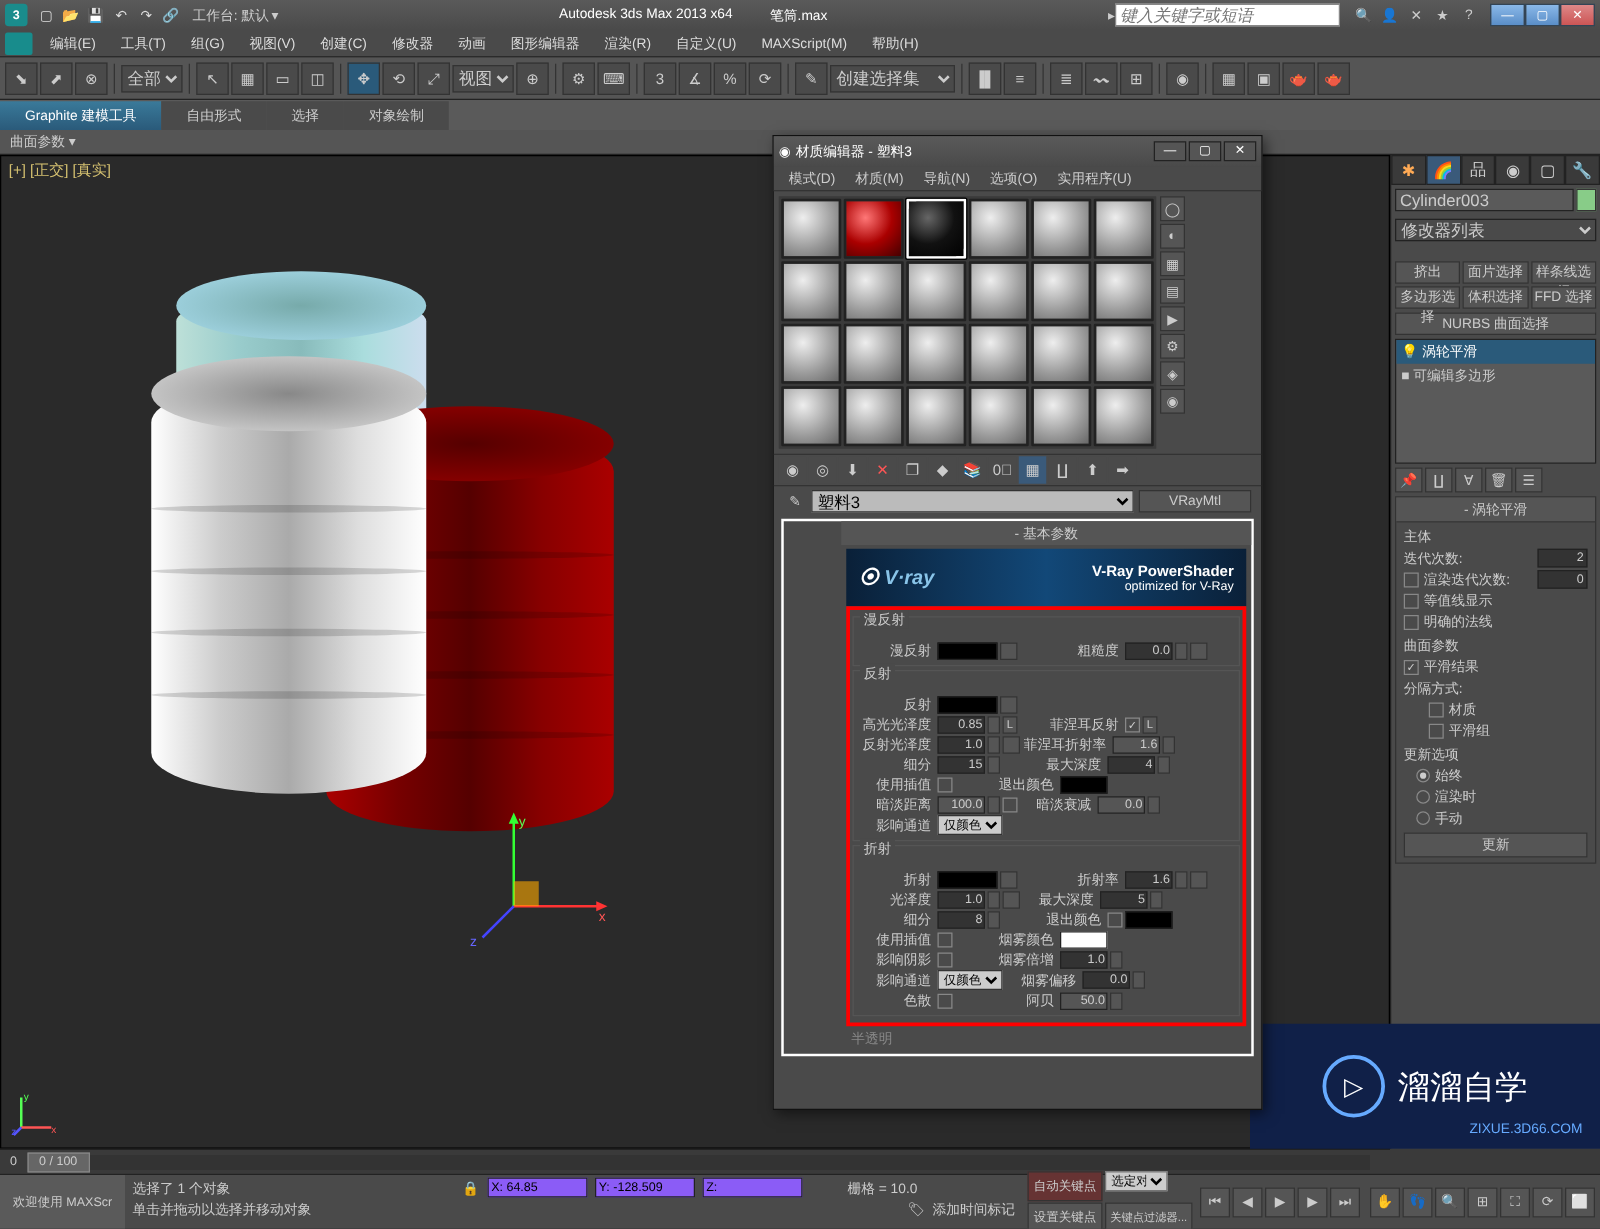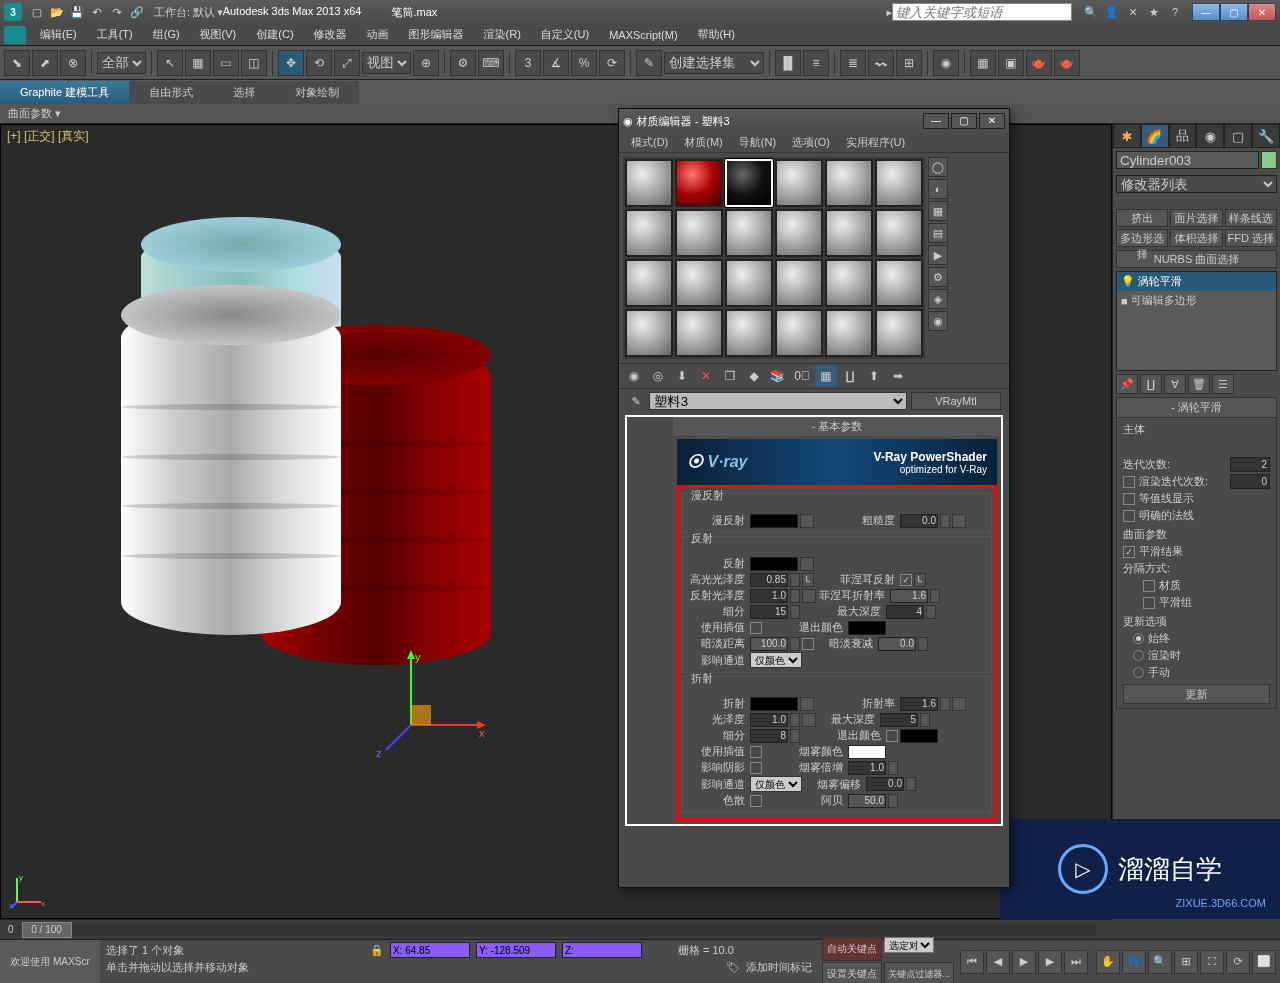--- a/index.html
+++ b/index.html
@@ -3,21 +3,21 @@
 <meta charset="utf-8">
 <style>
 * { margin: 0; padding: 0; box-sizing: border-box; font-family: "Microsoft YaHei", Arial, sans-serif; }
 body { background: #3a3a3a; color: #ccc; font-size: 11px; overflow: hidden; width: 1280px; height: 983px; position: relative; }
 
 
 .titlebar { height: 24px; background: linear-gradient(#5a5a5a,#4a4a4a); display: flex; align-items: center; padding: 0 4px; }
 .titlebar .app-icon { width: 18px; height: 18px; background: #1a8c8c; border-radius: 3px; margin-right: 6px; display:flex;align-items:center;justify-content:center;color:#fff;font-size:10px;font-weight:bold; }
 .titlebar .file-ops { display: flex; gap: 2px; }
 .titlebar .file-ops span { width: 18px; height: 18px; display: inline-flex; align-items: center; justify-content: center; color: #ddd; }
-.titlebar .center { flex: 1; text-align: center; color: #fff; display:flex;gap:30px; }
+.titlebar .center { flex: 1; text-align: center; color: #fff; display:flex;justify-content:center;gap:30px; }
 .titlebar .search-box { width: 180px; height: 18px; background: #fff; border: 1px solid #888; color: #888; padding: 0 3px; font-style:italic; }
 .titlebar .right-icons { display: flex; gap: 3px; margin-left:10px; }
 .titlebar .right-icons span { width: 18px; height: 18px; display:inline-flex;align-items:center;justify-content:center; }
 .win-controls { display: flex; margin-left: 8px; }
 .win-controls div { width: 28px; height: 18px; background: linear-gradient(#8ab8e8,#5a8ec8); border: 1px solid #345; display: flex; align-items: center; justify-content: center; color: #fff; font-size: 10px; }
 .win-controls .close { background: linear-gradient(#d88,#c55); }
 
 
 .menubar { height: 22px; background: #4a4a4a; border-bottom: 1px solid #222; display: flex; align-items: center; padding-left: 30px; }
 .menubar span { padding: 3px 10px; color: #ddd; }
@@ -325,21 +325,21 @@
         <span>📌</span>
         <span>∐</span>
         <span>∀</span>
         <span>🗑</span>
         <span>☰</span>
       </div>
 
       <div class="rollout">
         <div class="rollout-hdr">- <span>涡轮平滑</span></div>
         <div class="rollout-body">
-          <div style="margin-bottom:20px">主体</div>
+          <div style="margin-bottom:2px">主体</div>
           <div class="row">
               <label>迭代次数:</label>
               <input class="spinner" value="2" style="">
             </div>
           <div class="row">
               <span class="chk"></span>
               <label>渲染迭代次数:</label>
               <input class="spinner" value="0" style="">
             </div>
           <div class="row">
@@ -599,20 +599,21 @@
             <div class="prow">
               <span class="plabel">色散</span>
               <span class="ck"></span>
               <span class="midgap"></span>
               <span class="plabel2">阿贝</span>
               <span class="num" style="background:#555">50.0</span>
                 <span class="spn-btns"></span>
             </div>
           </div>
         </div>
+        <div style="padding:2px 4px;color:#888">半透明</div>
       </div>
     </div>
   </div>
 </div>
 
 <div class="timeline">
   <span>0</span>
   <div class="slider">
     <div class="thumb">0 / 100</div>
   </div>

